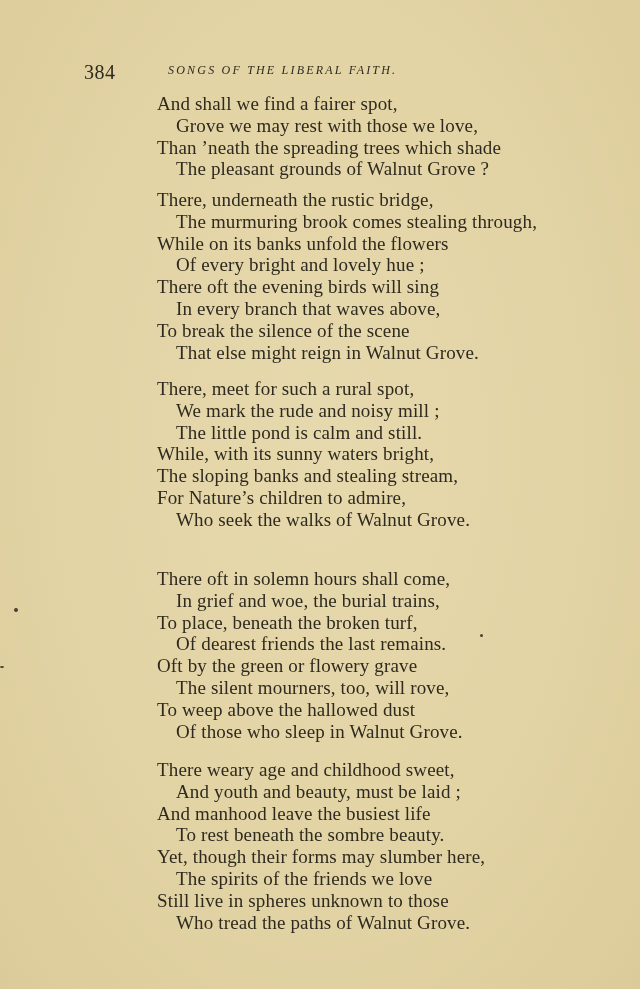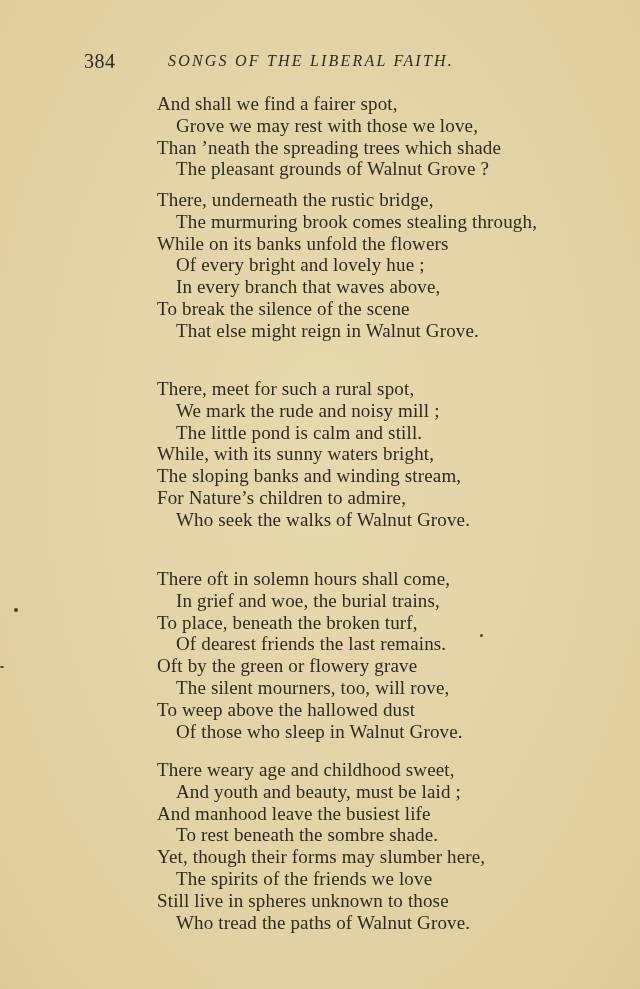--- a/index.html
+++ b/index.html
@@ -9,29 +9,29 @@
     overflow: hidden;
     position: relative;
     font-family: "Liberation Serif", "DejaVu Serif", serif;
     color: #2e2a1f;
   }
   .page {
     position: absolute; left: 0; top: 0; width: 640px; height: 989px;
     background: radial-gradient(ellipse at 50% 45%, #e6d9ad 0%, #e2d3a4 60%, #dccb9a 100%);
   }
   .header {
-    position: absolute; top: 50px; left: 84px; width: 480px; height: 24px;
+    position: absolute; top: 61px; left: 84px; width: 480px; height: 24px;
   }
   .page-number {
     position: absolute; left: 0; top: 0;
     font-size: 20px; letter-spacing: 0.5px;
   }
   .running-title {
     position: absolute; left: 84px; top: 2px;
-    font-style: italic; font-size: 16px; letter-spacing: 2.2px;
+    font-style: italic; font-size: 12px; letter-spacing: 2.2px;
   }
   .stanza {
     position: absolute; left: 157px; width: 440px;
   }
   .line {
     font-size: 19px; line-height: 21.8px; height: 21.8px;
     white-space: nowrap; letter-spacing: 0.15px;
   }
   .line.indent { padding-left: 19px; }
   .speck {
@@ -53,51 +53,52 @@
     <div class="line indent">Grove we may rest with those we love,</div>
     <div class="line">Than ’neath the spreading trees which shade</div>
     <div class="line indent">The pleasant grounds of Walnut Grove ?</div>
   </div>
 
   <div class="stanza" style="top:189px">
     <div class="line">There, underneath the rustic bridge,</div>
     <div class="line indent">The murmuring brook comes stealing through,</div>
     <div class="line">While on its banks unfold the flowers</div>
     <div class="line indent">Of every bright and lovely hue ;</div>
+    <div class="line">There oft the evening birds will sing</div>
     <div class="line indent">In every branch that waves above,</div>
     <div class="line">To break the silence of the scene</div>
     <div class="line indent">That else might reign in Walnut Grove.</div>
   </div>
 
   <div class="stanza" style="top:378px">
     <div class="line">There, meet for such a rural spot,</div>
     <div class="line indent">We mark the rude and noisy mill ;</div>
     <div class="line indent">The little pond is calm and still.</div>
     <div class="line">While, with its sunny waters bright,</div>
-    <div class="line">The sloping banks and winding stream,</div>
+    <div class="line">The sloping banks and stealing stream,</div>
     <div class="line">For Nature’s children to admire,</div>
     <div class="line indent">Who seek the walks of Walnut Grove.</div>
   </div>
 
   <div class="stanza" style="top:568px">
     <div class="line">There oft in solemn hours shall come,</div>
     <div class="line indent">In grief and woe, the burial trains,</div>
     <div class="line">To place, beneath the broken turf,</div>
     <div class="line indent">Of dearest friends the last remains.</div>
     <div class="line">Oft by the green or flowery grave</div>
     <div class="line indent">The silent mourners, too, will rove,</div>
     <div class="line">To weep above the hallowed dust</div>
     <div class="line indent">Of those who sleep in Walnut Grove.</div>
   </div>
 
   <div class="stanza" style="top:759px">
     <div class="line">There weary age and childhood sweet,</div>
     <div class="line indent">And youth and beauty, must be laid ;</div>
     <div class="line">And manhood leave the busiest life</div>
-    <div class="line indent">To rest beneath the sombre shade.</div>
+    <div class="line indent">To rest beneath the sombre beauty.</div>
     <div class="line">Yet, though their forms may slumber here,</div>
     <div class="line indent">The spirits of the friends we love</div>
     <div class="line">Still live in spheres unknown to those</div>
     <div class="line indent">Who tread the paths of Walnut Grove.</div>
   </div>
 
   <div class="speck" style="left:480px;top:634px"></div>
   <div class="speck" style="left:14px;top:608px;width:4px;height:4px"></div>
   <div class="speck" style="left:0px;top:666px;width:4px;height:2px"></div>
 </div>

